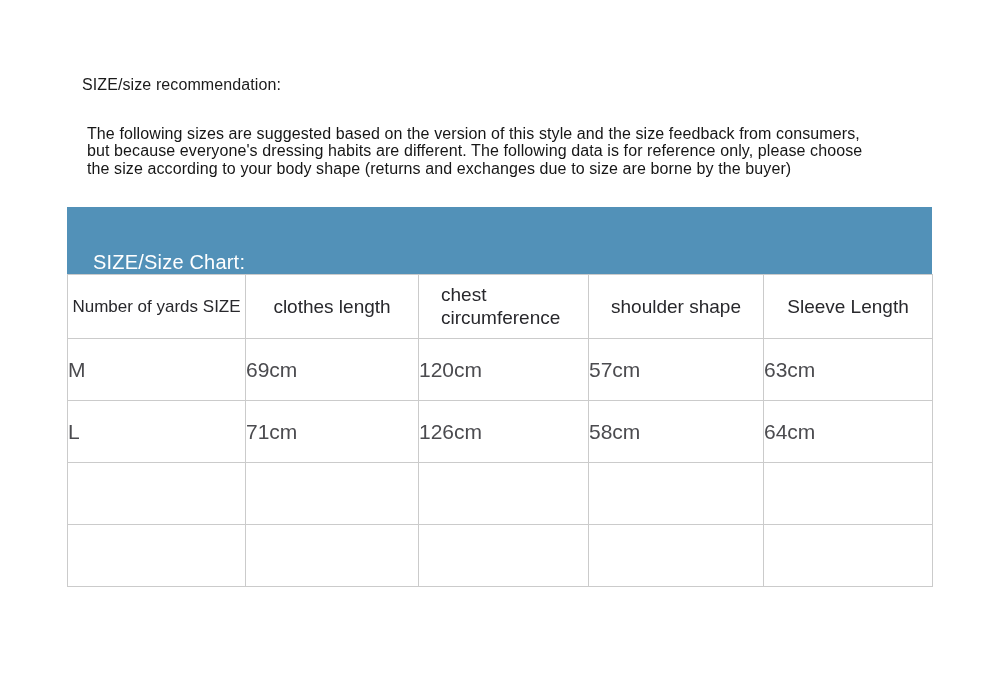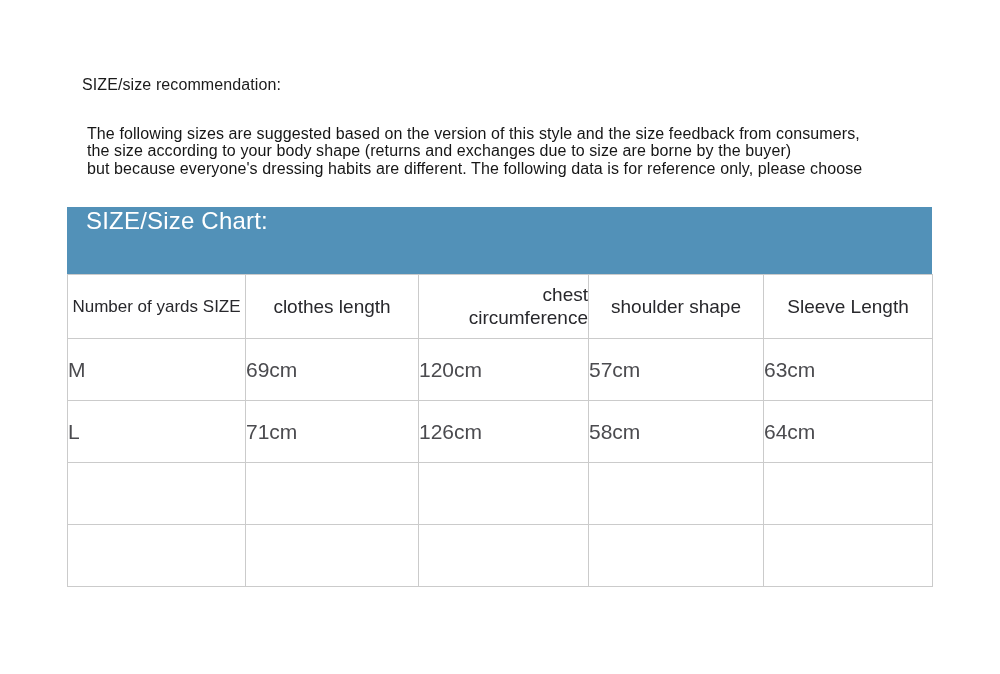--- a/index.html
+++ b/index.html
@@ -38,24 +38,24 @@
   .size-chart {
     position: absolute;
     left: 67px;
     top: 207px;
     width: 865px;
   }
   .chart-header {
     box-sizing: border-box;
     height: 67px;
     display: flex;
-    align-items: flex-start;
-    padding-left: 19px;
+    align-items: flex-end;
+    padding-left: 26px;
     color: #ffffff;
-    font-size: 24px;
+    font-size: 20px;
     letter-spacing: 0.2px;
   }
   table.size-table {
     width: 865px;
     border-collapse: collapse;
     table-layout: fixed;
     background: #ffffff;
   }
   .size-table th, .size-table td {
     border: 1px solid #cbcbcb;
@@ -67,40 +67,40 @@
   .size-table thead th {
     height: 63px;
     font-weight: 400;
     font-size: 19px;
     color: #28282c;
   }
   .size-table thead th.col-first {
     font-size: 17px;
   }
   .size-table thead th.col-chest {
-    text-align: right;
-    padding-left: 9px;
+    text-align: left;
+    padding-left: 22px;
     white-space: normal;
     line-height: 1.18;
   }
   .size-table tbody td {
     height: 61px;
     font-size: 21px;
     color: #4b4b4f;
   }
 </style>
 </head>
 <body>
 
 <div class="page-title">SIZE/size recommendation:</div>
 
 <div class="description">
   <div>The following sizes are suggested based on the version of this style and the size feedback from consumers,</div>
+  <div>but because everyone's dressing habits are different. The following data is for reference only, please choose</div>
   <div>the size according to your body shape (returns and exchanges due to size are borne by the buyer)</div>
-  <div>but because everyone's dressing habits are different. The following data is for reference only, please choose</div>
 </div>
 
 <div class="size-chart">
   <div class="chart-header" style="background: rgb(82, 145, 184);">
     <span>SIZE/Size Chart:</span>
   </div>
   <table class="size-table">
     <colgroup>
       <col style="width:178px">
       <col style="width:173px">

